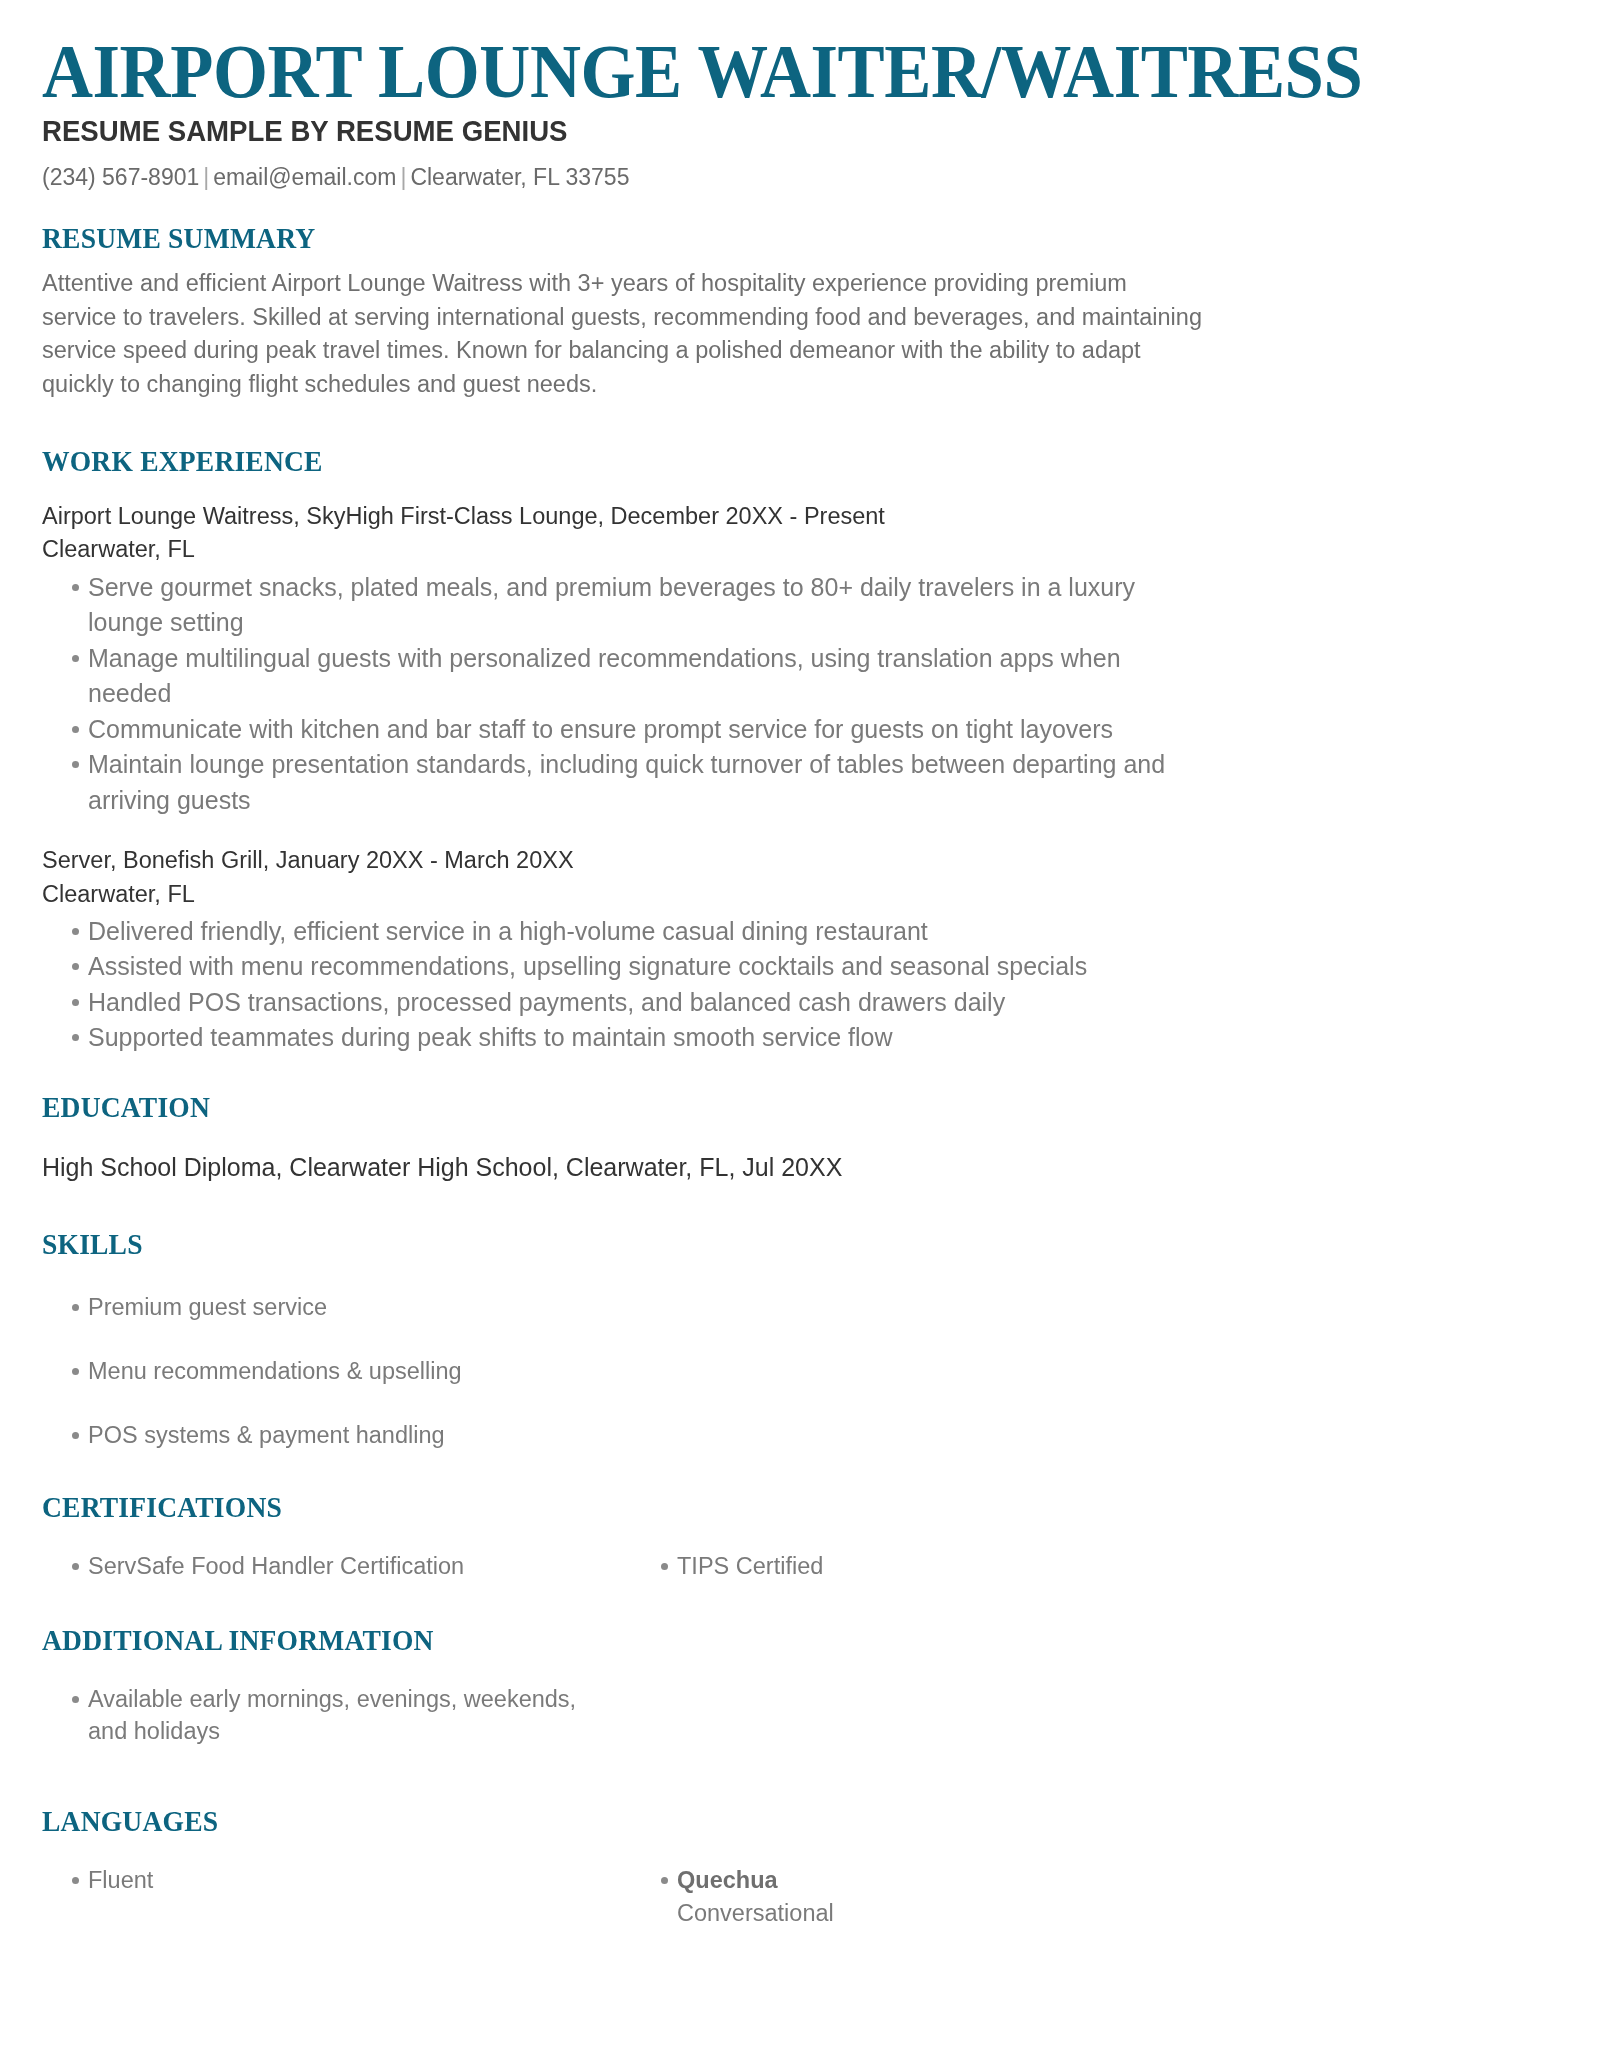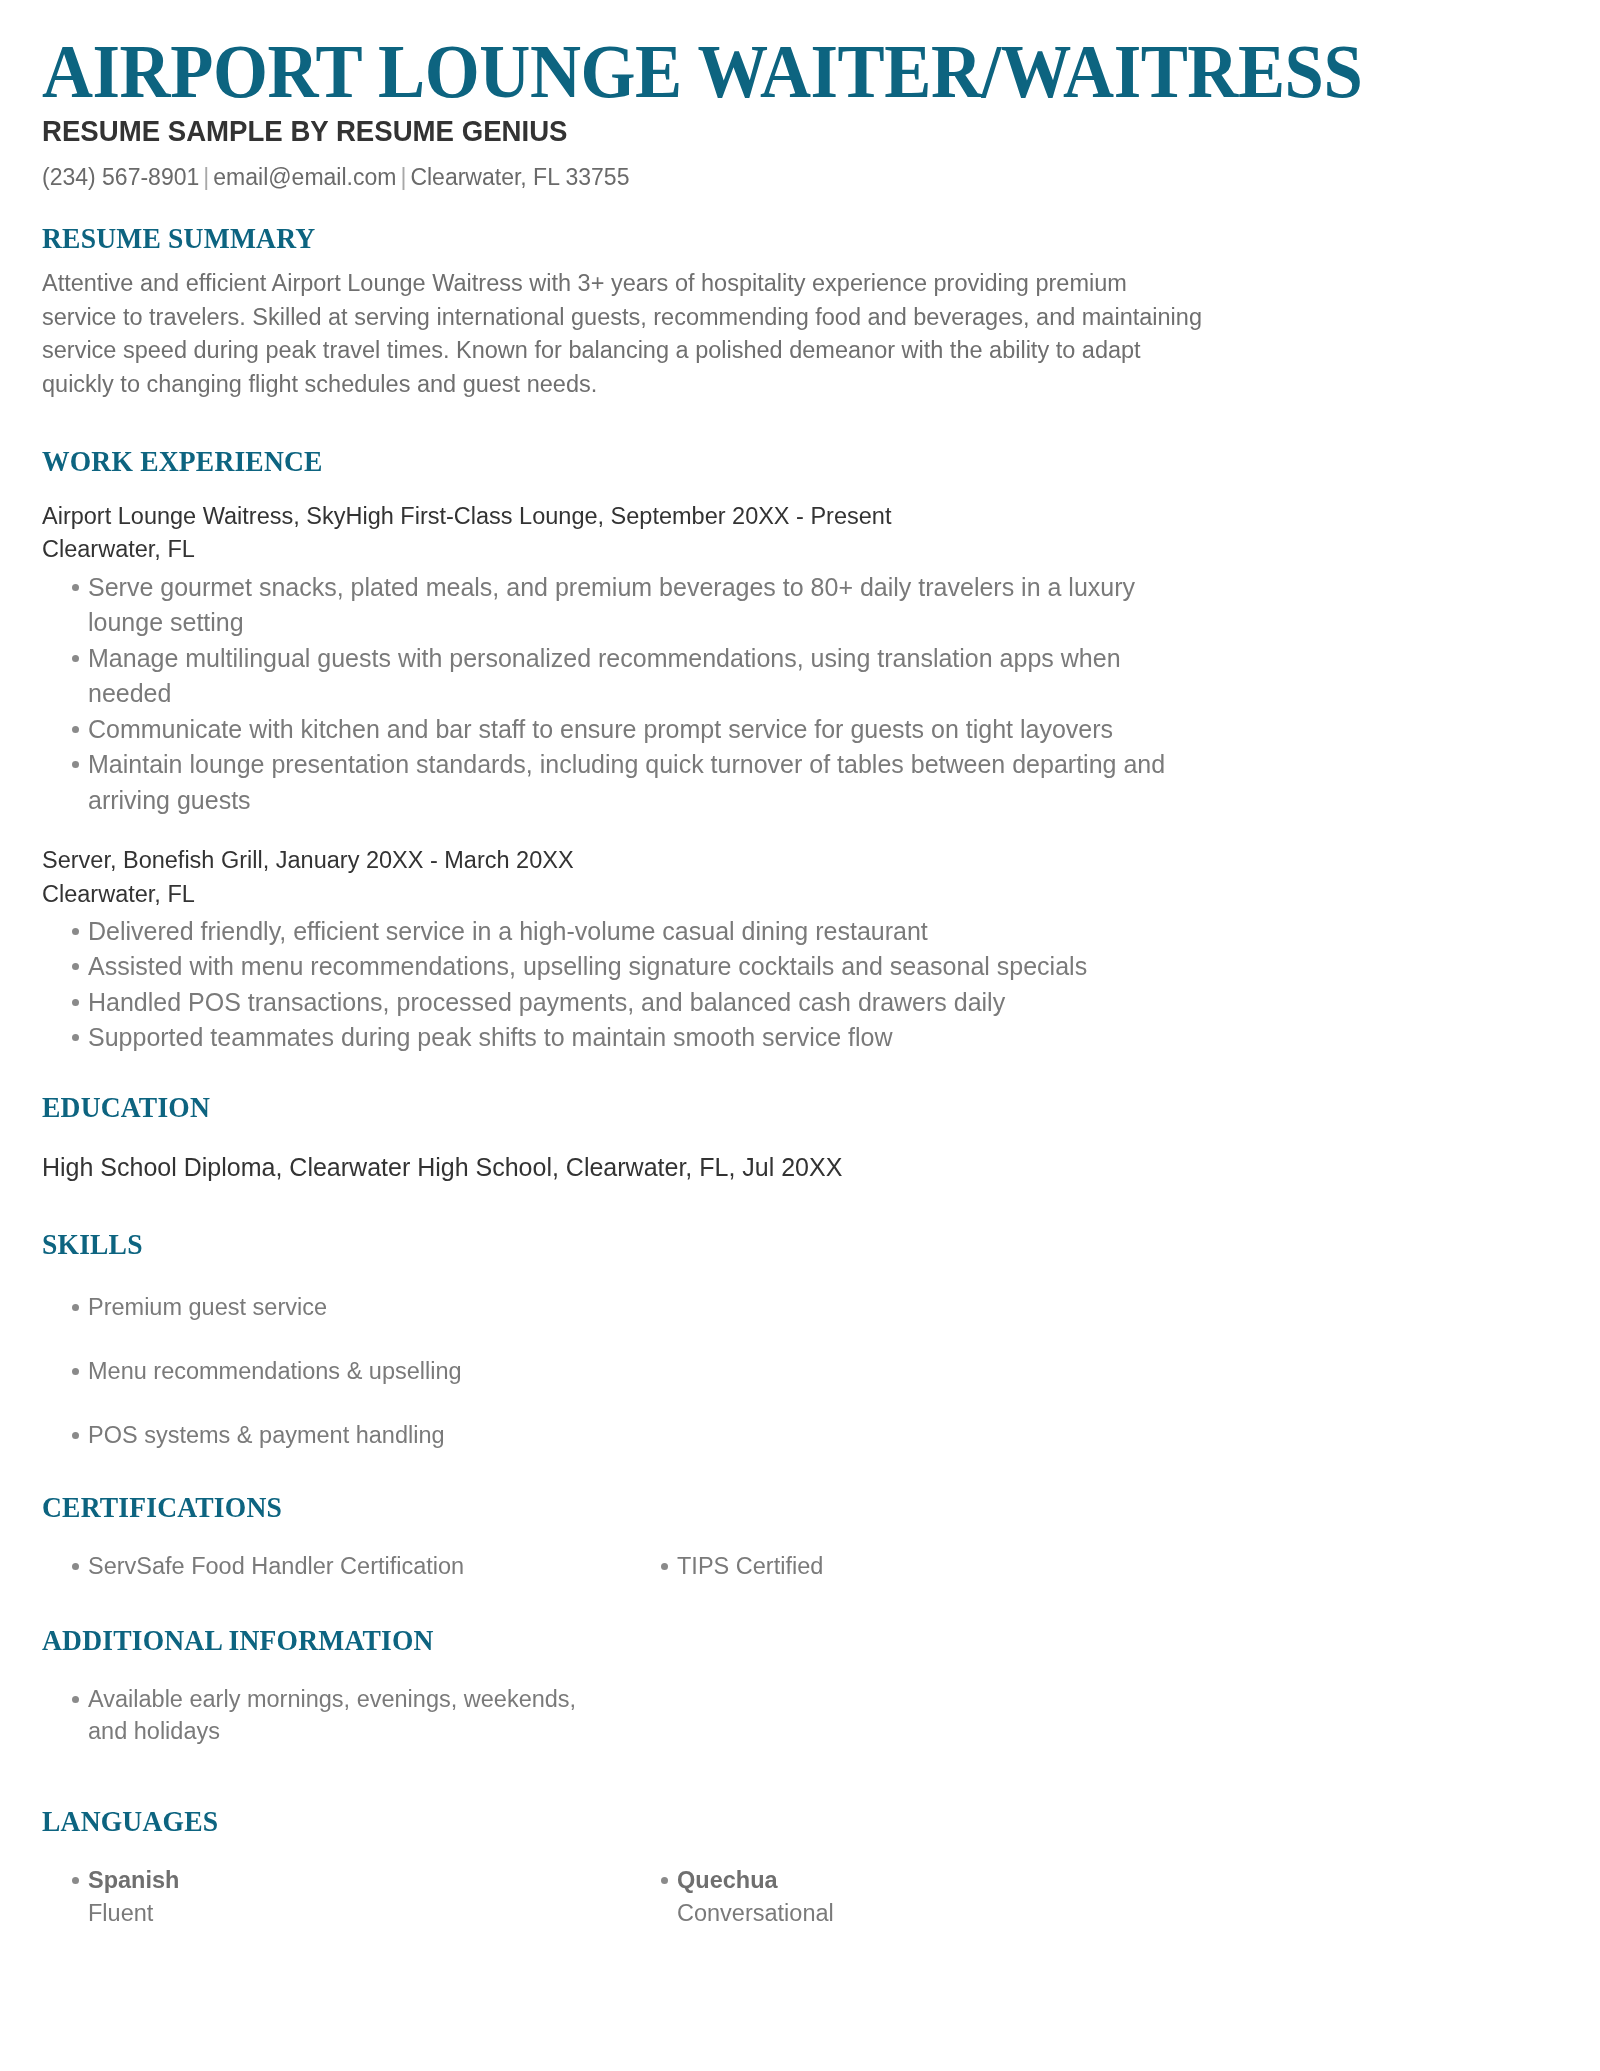--- a/index.html
+++ b/index.html
@@ -212,21 +212,21 @@
 
   <section class="section sp-summary">
     <h2 class="section-heading">RESUME SUMMARY</h2>
     <p class="summary-text">Attentive and efficient Airport Lounge Waitress with 3+ years of hospitality experience providing premium service to travelers. Skilled at serving international guests, recommending food and beverages, and maintaining service speed during peak travel times. Known for balancing a polished demeanor with the ability to adapt quickly to changing flight schedules and guest needs.</p>
   </section>
 
   <section class="section sp-work">
     <h2 class="section-heading work-h">WORK EXPERIENCE</h2>
 
     <div class="job">
-      <div class="job-title">Airport Lounge Waitress, SkyHigh First-Class Lounge, September 20XX - Present</div>
+      <div class="job-title">Airport Lounge Waitress, SkyHigh First-Class Lounge, December 20XX - Present</div>
       <div class="job-location">Clearwater, FL</div>
       <ul class="bullets">
         <li>Serve gourmet snacks, plated meals, and premium beverages to 80+ daily travelers in a luxury lounge setting</li>
         <li>Manage multilingual guests with personalized recommendations, using translation apps when needed</li>
         <li>Communicate with kitchen and bar staff to ensure prompt service for guests on tight layovers</li>
         <li>Maintain lounge presentation standards, including quick turnover of tables between departing and arriving guests</li>
       </ul>
     </div>
 
     <div class="job">
@@ -277,21 +277,20 @@
       </ul>
       <ul class="col-list plain-list"></ul>
     </div>
   </section>
 
   <section class="section">
     <h2 class="section-heading lang-h">LANGUAGES</h2>
     <div class="two-col">
       <ul class="col-list lang-list">
         <li>
-          <span class="lang-name">Spanish</span>
           <span class="lang-level">Fluent</span>
         </li>
       </ul>
       <ul class="col-list lang-list">
         <li>
           <span class="lang-name">Quechua</span>
           <span class="lang-level">Conversational</span>
         </li>
       </ul>
     </div>

